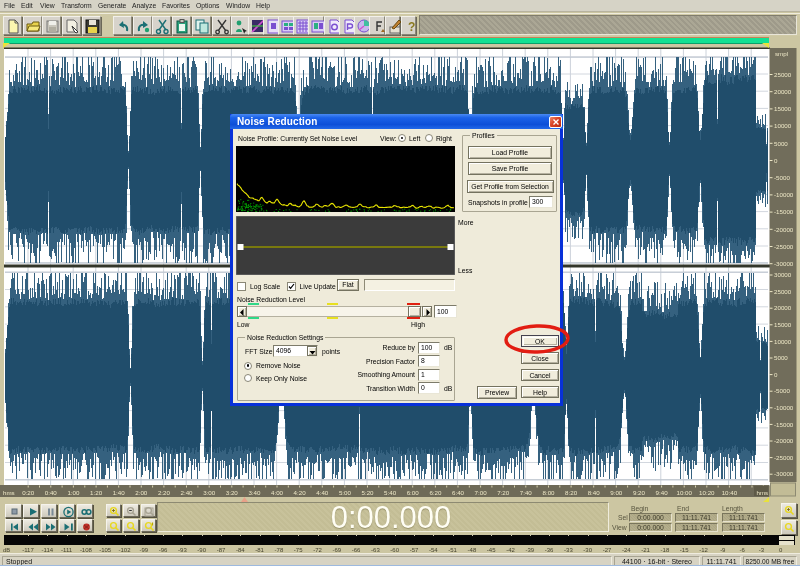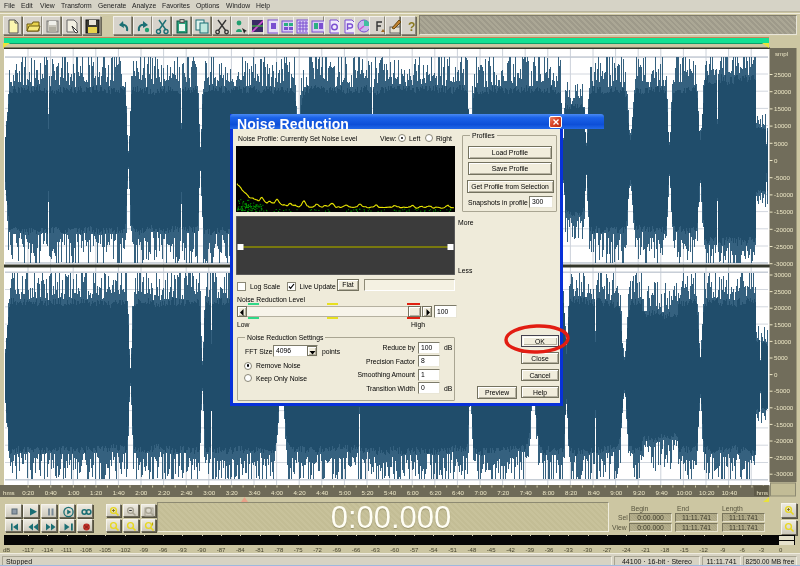--- a/index.html
+++ b/index.html
@@ -10,21 +10,21 @@
 #menubar span{position:absolute;top:2px}
 #toolbar{left:0;top:13px;width:800px;height:23px;background:#CFC9A6;border-top:1px solid #efecdd}
 .tbtn{position:absolute;top:2px;width:19px;height:19px;background:#D7D3CB;border:1px solid #8a8678;border-top-color:#f2f0ea;border-left-color:#f2f0ea;box-shadow:1px 1px 0 #6b6758}
 .tbtn svg{position:absolute;left:1px;top:1px}
 #tbrecess{position:absolute;left:419px;top:1px;width:378px;height:20px;background:#A5A191;background-image:repeating-linear-gradient(45deg,#aba795 0 2px,#9e9a8a 2px 4px);border:1px solid #807c6c;border-bottom-color:#e8e5d8;border-right-color:#e8e5d8}
 
 #obar{left:4px;top:36.5px;width:765px;height:1.5px;background:#C8835A}
 #gbar{left:4px;top:38px;width:765px;height:5.5px;background:#12E093;border-bottom:1px solid #0aa06a}
 
 #dlg{left:230px;top:114px;width:333px;height:292px;background:#EFEBDA;border:3px solid #0831D9;border-top:none}
-#dtitle{left:230px;top:114px;width:374px;height:14.5px;background:linear-gradient(180deg,#4a8af2 0%,#1b62e8 25%,#0d4fd8 70%,#2268e8 100%);color:#fff;font-size:14px;font-weight:bold;letter-spacing:.1px;border-radius:3px 3px 0 0}
+#dtitle{left:230px;top:114px;width:333px;height:14.5px;background:linear-gradient(180deg,#4a8af2 0%,#1b62e8 25%,#0d4fd8 70%,#2268e8 100%);color:#fff;font-size:10px;font-weight:bold;letter-spacing:.1px;border-radius:3px 3px 0 0}
 #dtitle span{position:absolute;left:7px;top:2px}
 #xbtn{left:549px;top:115.5px;width:12.5px;height:12px;background:linear-gradient(135deg,#ef8a6a 0%,#d84226 45%,#b92b10 100%);border:1px solid #fff;border-radius:2px}
 .gbx{position:absolute;border:1px solid #a9a592;border-radius:1px}
 .gbx i{position:absolute;top:-4px;left:7px;background:#EFEBDA;font-style:normal;font-size:6.8px;color:#000;padding:0 2px;line-height:8px;white-space:nowrap}
 .btn{position:absolute;background:#F1EDDC;border:1px solid #74725f;box-shadow:inset 1px 1px 0 #fff,inset -1px -1px 0 #b5b1a0;font-size:6.8px;color:#000;text-align:center;white-space:nowrap}
 .fld{position:absolute;background:#fff;border:1px solid #7d7b6a;border-bottom-color:#e9e6d6;border-right-color:#e9e6d6;font-size:6.8px;color:#000;padding-left:2px;line-height:10px;white-space:nowrap}
 .rad{position:absolute;width:8px;height:8px;border-radius:50%;background:#fff;border:1px solid #8a8776}
 .rad.on::after{content:"";position:absolute;left:1.8px;top:1.8px;width:2.4px;height:2.4px;border-radius:50%;background:#000}
 .chk{position:absolute;width:8.5px;height:8.5px;background:#fff;border:1px solid #8a8776}
 

